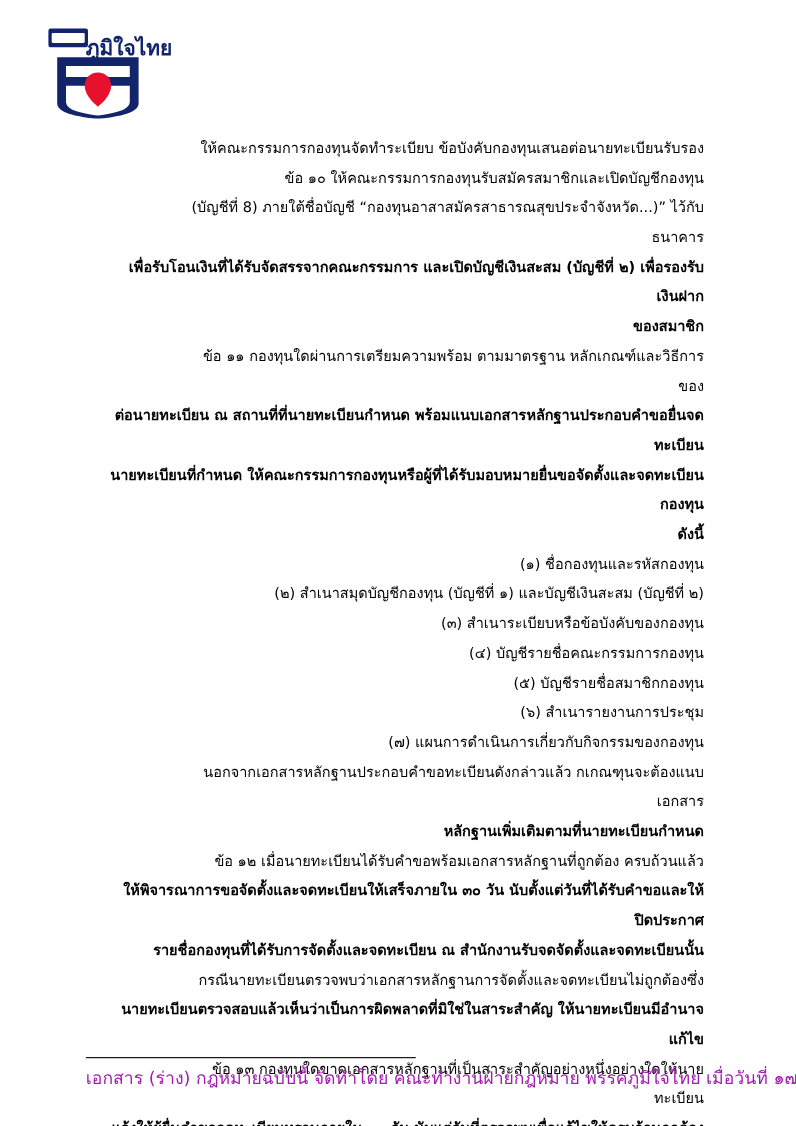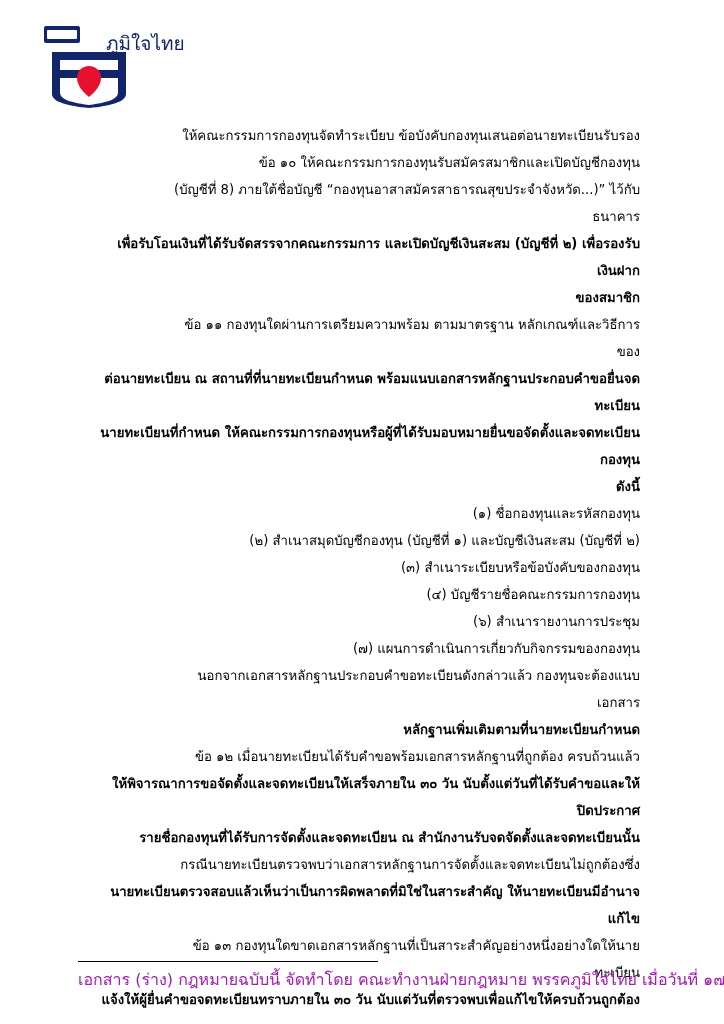--- a/index.html
+++ b/index.html
@@ -25,25 +25,24 @@
     left: 36px;
     top: 14px;
     width: 120px;
     height: 92px;
   }
   .logo-text {
     position: absolute;
     left: 42px;
     top: 14px;
     font-size: 19px;
-    font-weight: normal;
+    font-weight: bold;
     color: #12256b;
     letter-spacing: 0px;
     white-space: nowrap;
-    margin-left: 28px;
   }
   .logo-ribbon {
     position: absolute;
     left: 8px;
     top: 12px;
     width: 36px;
     height: 17px;
     background: #12256b;
     border-radius: 2px;
   }
@@ -126,23 +125,24 @@
     <p class="ind-0">เพื่อรับโอนเงินที่ได้รับจัดสรรจากคณะกรรมการ และเปิดบัญชีเงินสะสม (บัญชีที่ ๒) เพื่อรองรับเงินฝาก</p>
     <p class="ind-0">ของสมาชิก</p>
     <p class="ind-2">ข้อ ๑๑ กองทุนใดผ่านการเตรียมความพร้อม ตามมาตรฐาน หลักเกณฑ์และวิธีการของ</p>
     <p class="ind-0">ต่อนายทะเบียน ณ สถานที่ที่นายทะเบียนกำหนด พร้อมแนบเอกสารหลักฐานประกอบคำขอยื่นจดทะเบียน</p>
     <p class="ind-0">นายทะเบียนที่กำหนด ให้คณะกรรมการกองทุนหรือผู้ที่ได้รับมอบหมายยื่นขอจัดตั้งและจดทะเบียนกองทุน</p>
     <p class="ind-0">ดังนี้</p>
     <p class="ind-2">(๑) ชื่อกองทุนและรหัสกองทุน</p>
     <p class="ind-2">(๒) สำเนาสมุดบัญชีกองทุน (บัญชีที่ ๑) และบัญชีเงินสะสม (บัญชีที่ ๒)</p>
     <p class="ind-2">(๓) สำเนาระเบียบหรือข้อบังคับของกองทุน</p>
     <p class="ind-2">(๔) บัญชีรายชื่อคณะกรรมการกองทุน</p>
+    <p class="ind-2">(๕) บัญชีรายชื่อสมาชิกกองทุน</p>
     <p class="ind-2">(๖) สำเนารายงานการประชุม</p>
     <p class="ind-2">(๗) แผนการดำเนินการเกี่ยวกับกิจกรรมของกองทุน</p>
-    <p class="ind-2">นอกจากเอกสารหลักฐานประกอบคำขอทะเบียนดังกล่าวแล้ว กองทุนจะต้องแนบเอกสาร</p>
+    <p class="ind-2">นอกจากเอกสารหลักฐานประกอบคำขอทะเบียนดังกล่าวแล้ว กเกณฑุนจะต้องแนบเอกสาร</p>
     <p class="ind-0">หลักฐานเพิ่มเติมตามที่นายทะเบียนกำหนด</p>
     <p class="ind-2">ข้อ ๑๒ เมื่อนายทะเบียนได้รับคำขอพร้อมเอกสารหลักฐานที่ถูกต้อง ครบถ้วนแล้ว</p>
     <p class="ind-0">ให้พิจารณาการขอจัดตั้งและจดทะเบียนให้เสร็จภายใน ๓๐ วัน นับตั้งแต่วันที่ได้รับคำขอและให้ปิดประกาศ</p>
     <p class="ind-0">รายชื่อกองทุนที่ได้รับการจัดตั้งและจดทะเบียน ณ สำนักงานรับจดจัดตั้งและจดทะเบียนนั้น</p>
     <p class="ind-2">กรณีนายทะเบียนตรวจพบว่าเอกสารหลักฐานการจัดตั้งและจดทะเบียนไม่ถูกต้องซึ่ง</p>
     <p class="ind-0">นายทะเบียนตรวจสอบแล้วเห็นว่าเป็นการผิดพลาดที่มิใช่ในสาระสำคัญ ให้นายทะเบียนมีอำนาจแก้ไข</p>
     <p class="ind-2">ข้อ ๑๓ กองทุนใดขาดเอกสารหลักฐานที่เป็นสาระสำคัญอย่างหนึ่งอย่างใดให้นายทะเบียน</p>
     <p class="ind-0">แจ้งให้ผู้ยื่นคำขอจดทะเบียนทราบภายใน ๓๐ วัน นับแต่วันที่ตรวจพบเพื่อแก้ไขให้ครบถ้วนถูกต้อง</p>
 
   </div>

